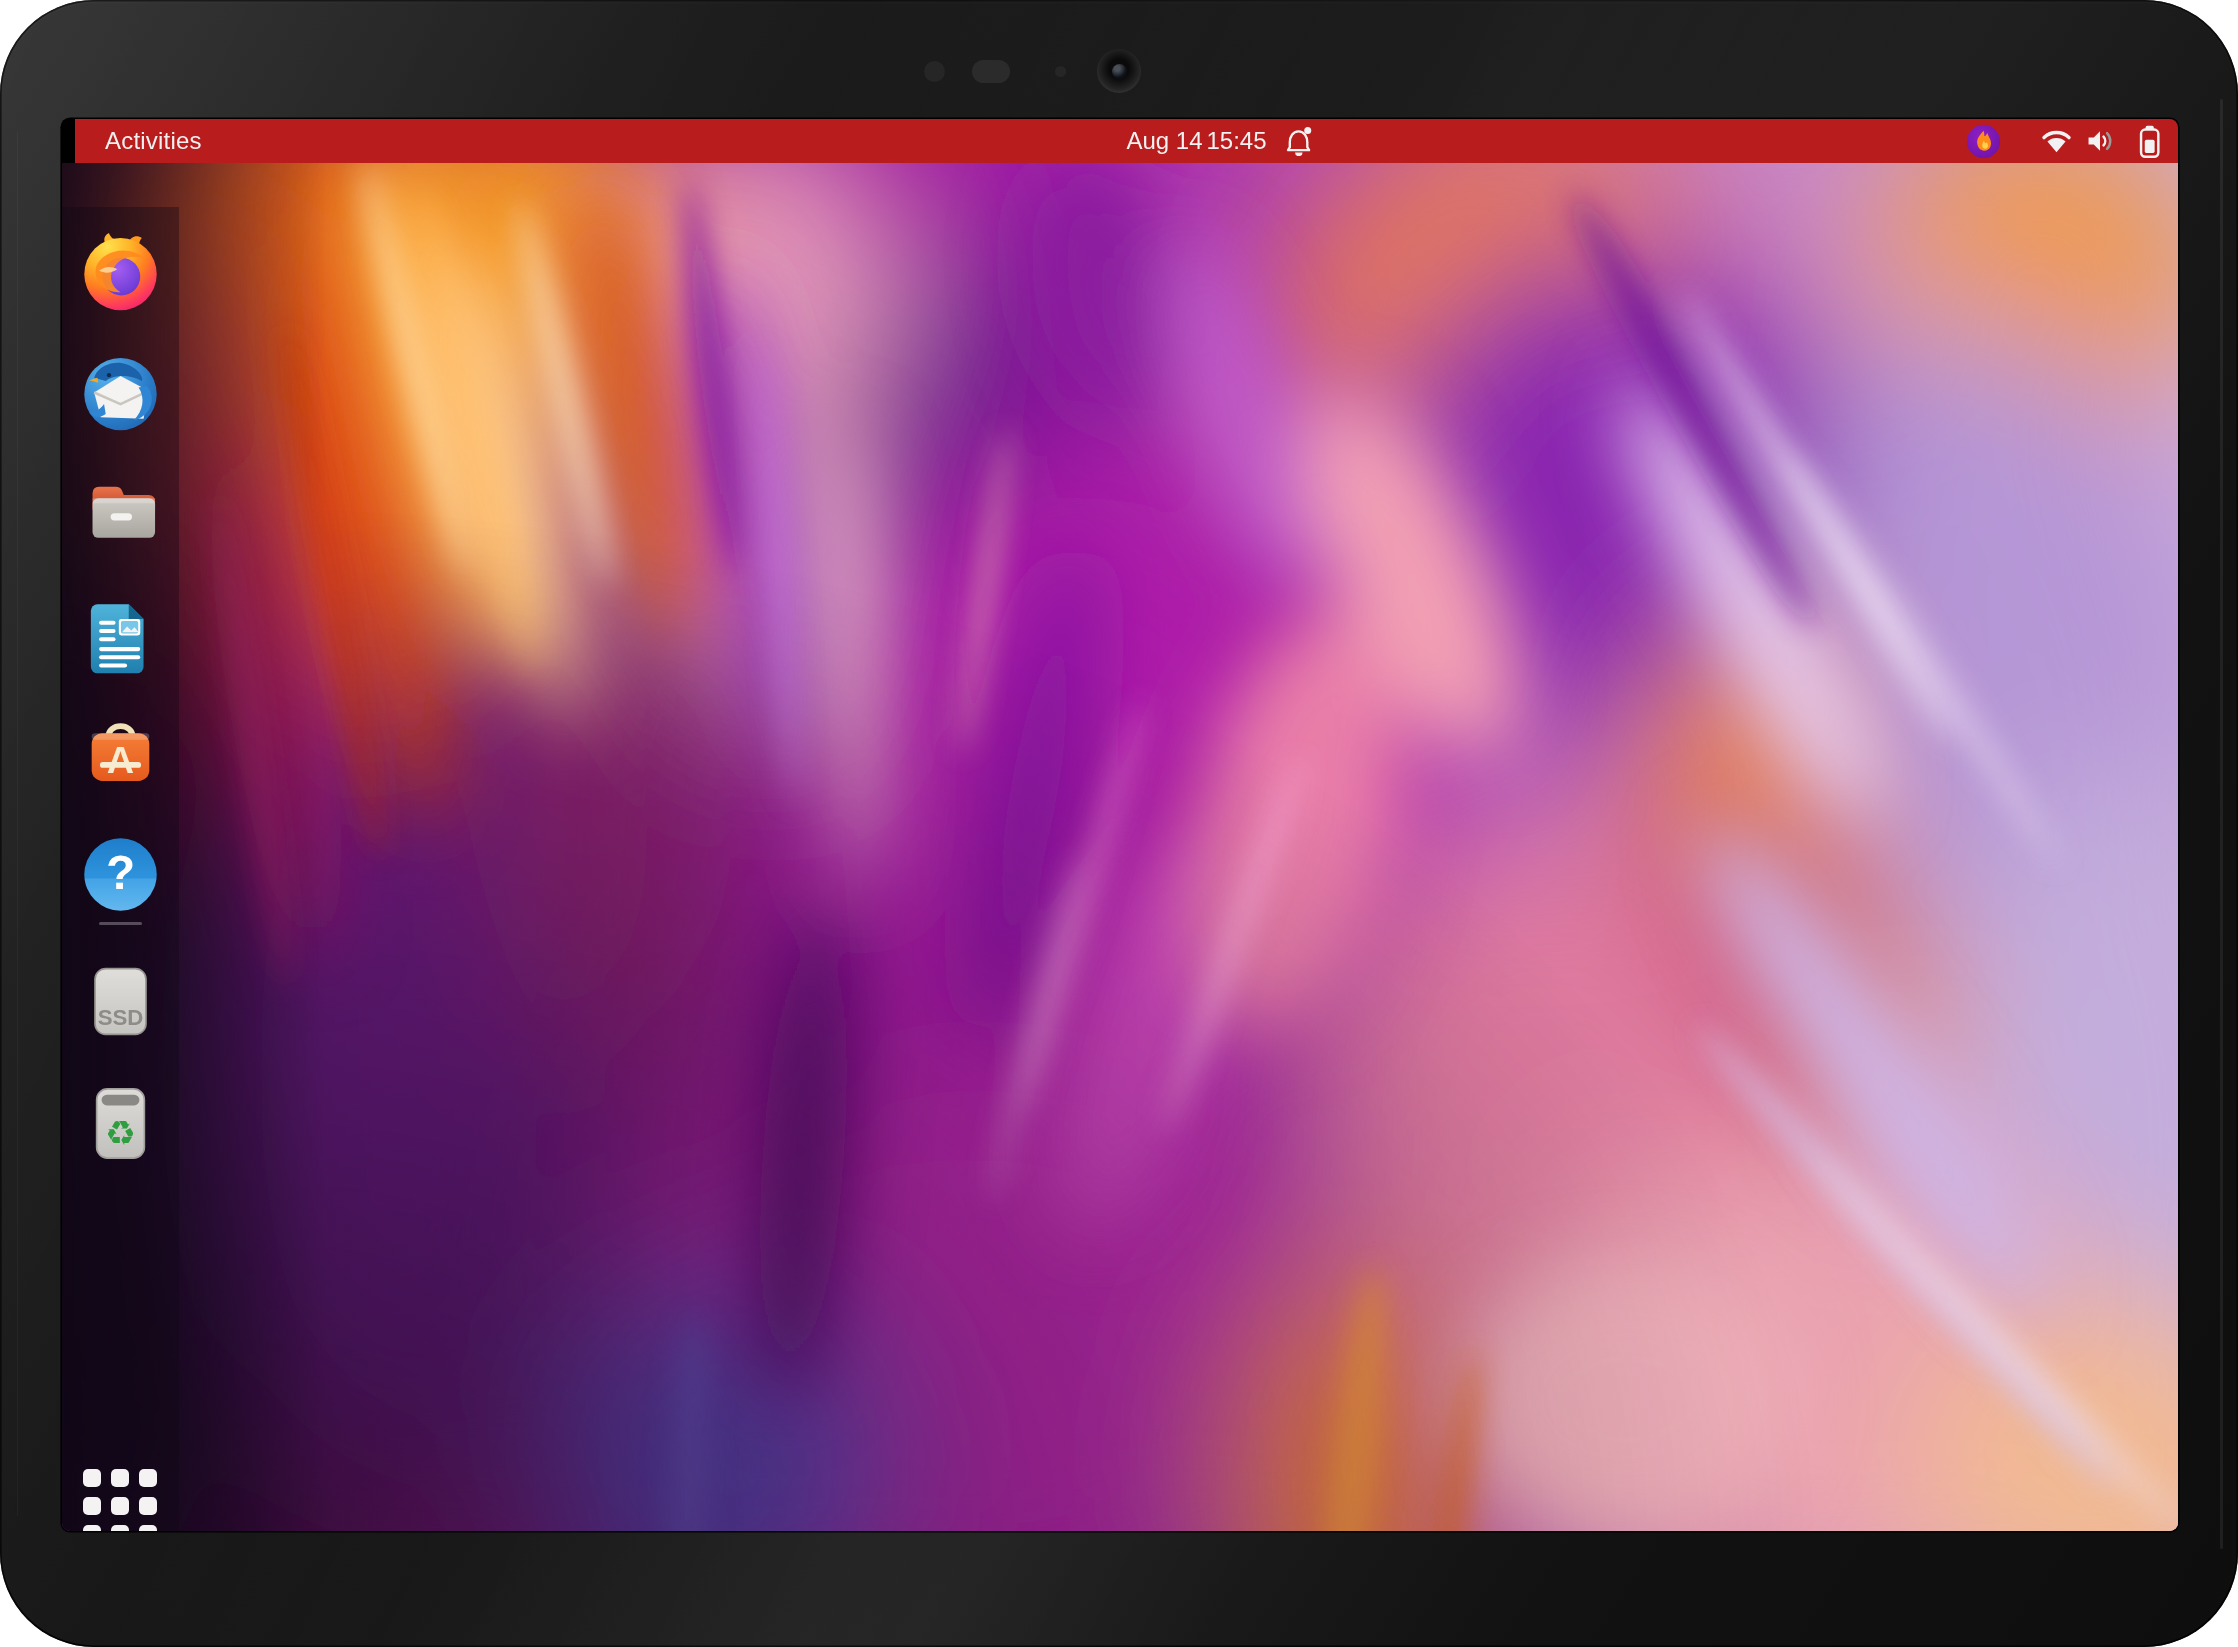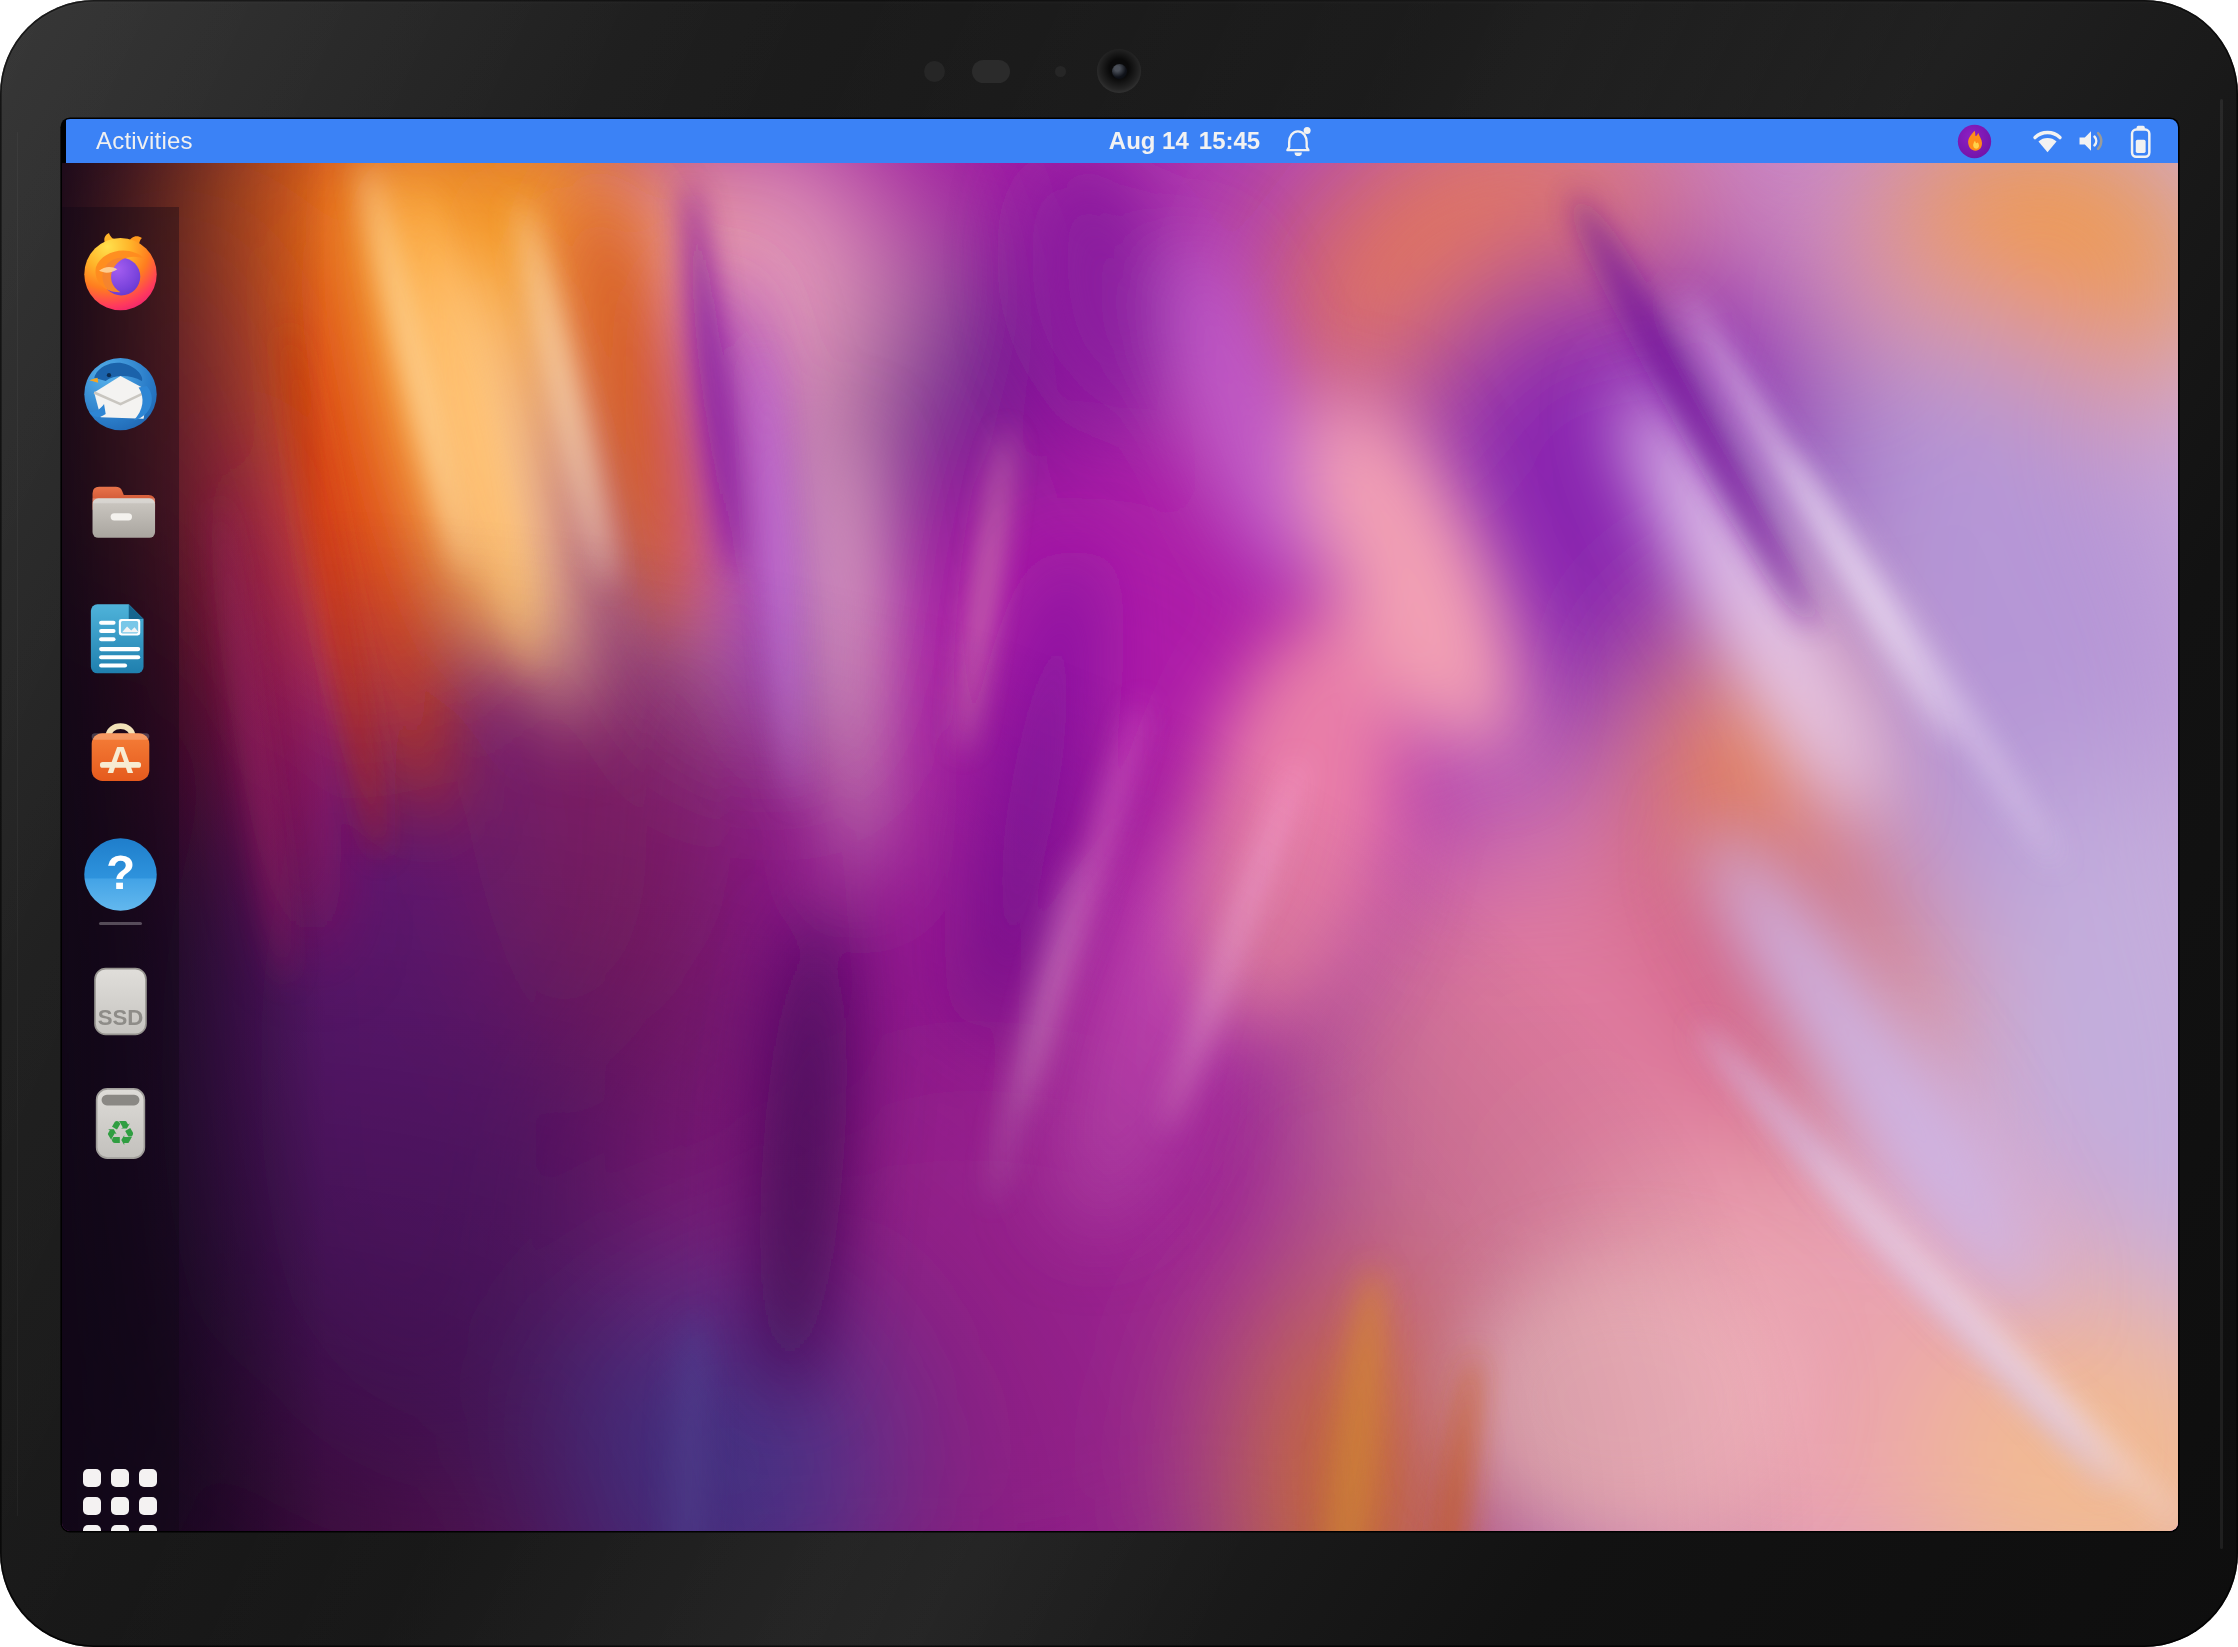--- a/index.html
+++ b/index.html
@@ -20,25 +20,25 @@
   .camera-outer{left:1097px;top:49px;width:44px;height:44px;border-radius:50%;
     background:radial-gradient(circle at 50% 45%,#0a0a0a 0 30%,#242424 62%,#303030 72%,#1b1b1b 100%);}
   .camera-lens{left:1112px;top:64px;width:15px;height:15px;border-radius:50%;
     background:radial-gradient(circle at 35% 30%,#4a4f58 0 18%,#10131a 60%,#05060a 100%);}
 
   
   .screen{left:62px;top:119px;width:2116px;height:1412px;border-radius:8.2px;overflow:hidden;background:#000;
     box-shadow:0 0 0 1.6px #000;}
 
   
-  .topbar{left:4px;top:0;width:2116px;height:44px;background:#3b82f6;color:#f2f2f2;}
+  .topbar{left:13px;top:0;width:2116px;height:44px;background:#b91c1c;color:#f2f2f2;}
   .activities{left:0;top:0;height:44px;display:flex;align-items:center;padding:0 18px 0 30px;
     font-size:24px;letter-spacing:0.2px;color:#f0f0f0;cursor:default;border-radius:22px;}
-  .clockgrp{left:50%;top:0;height:44px;display:flex;align-items:center;gap:10px;
-    transform:translateX(calc(-50% + 87px));font-size:24px;font-weight:700;color:#f2f2f2;}
+  .clockgrp{left:50%;top:0;height:44px;display:flex;align-items:center;gap:4px;
+    transform:translateX(calc(-50% + 87px));font-size:24px;font-weight:400;color:#f2f2f2;}
   .clockgrp .bell{margin-left:15px;display:flex;align-items:center;}
   .tray{right:0;top:0;height:44px;}
   .tray-item{top:0;height:44px;display:flex;align-items:center;}
 
   
   .wall{left:0;top:44px;width:2116px;height:1368px;overflow:hidden;background:#7c1890;}
   .wall svg{position:absolute;inset:0;width:100%;height:100%;}
 
   
   .dock{left:0;top:44px;width:117px;height:1368px;background:rgba(16,9,20,.38);}

